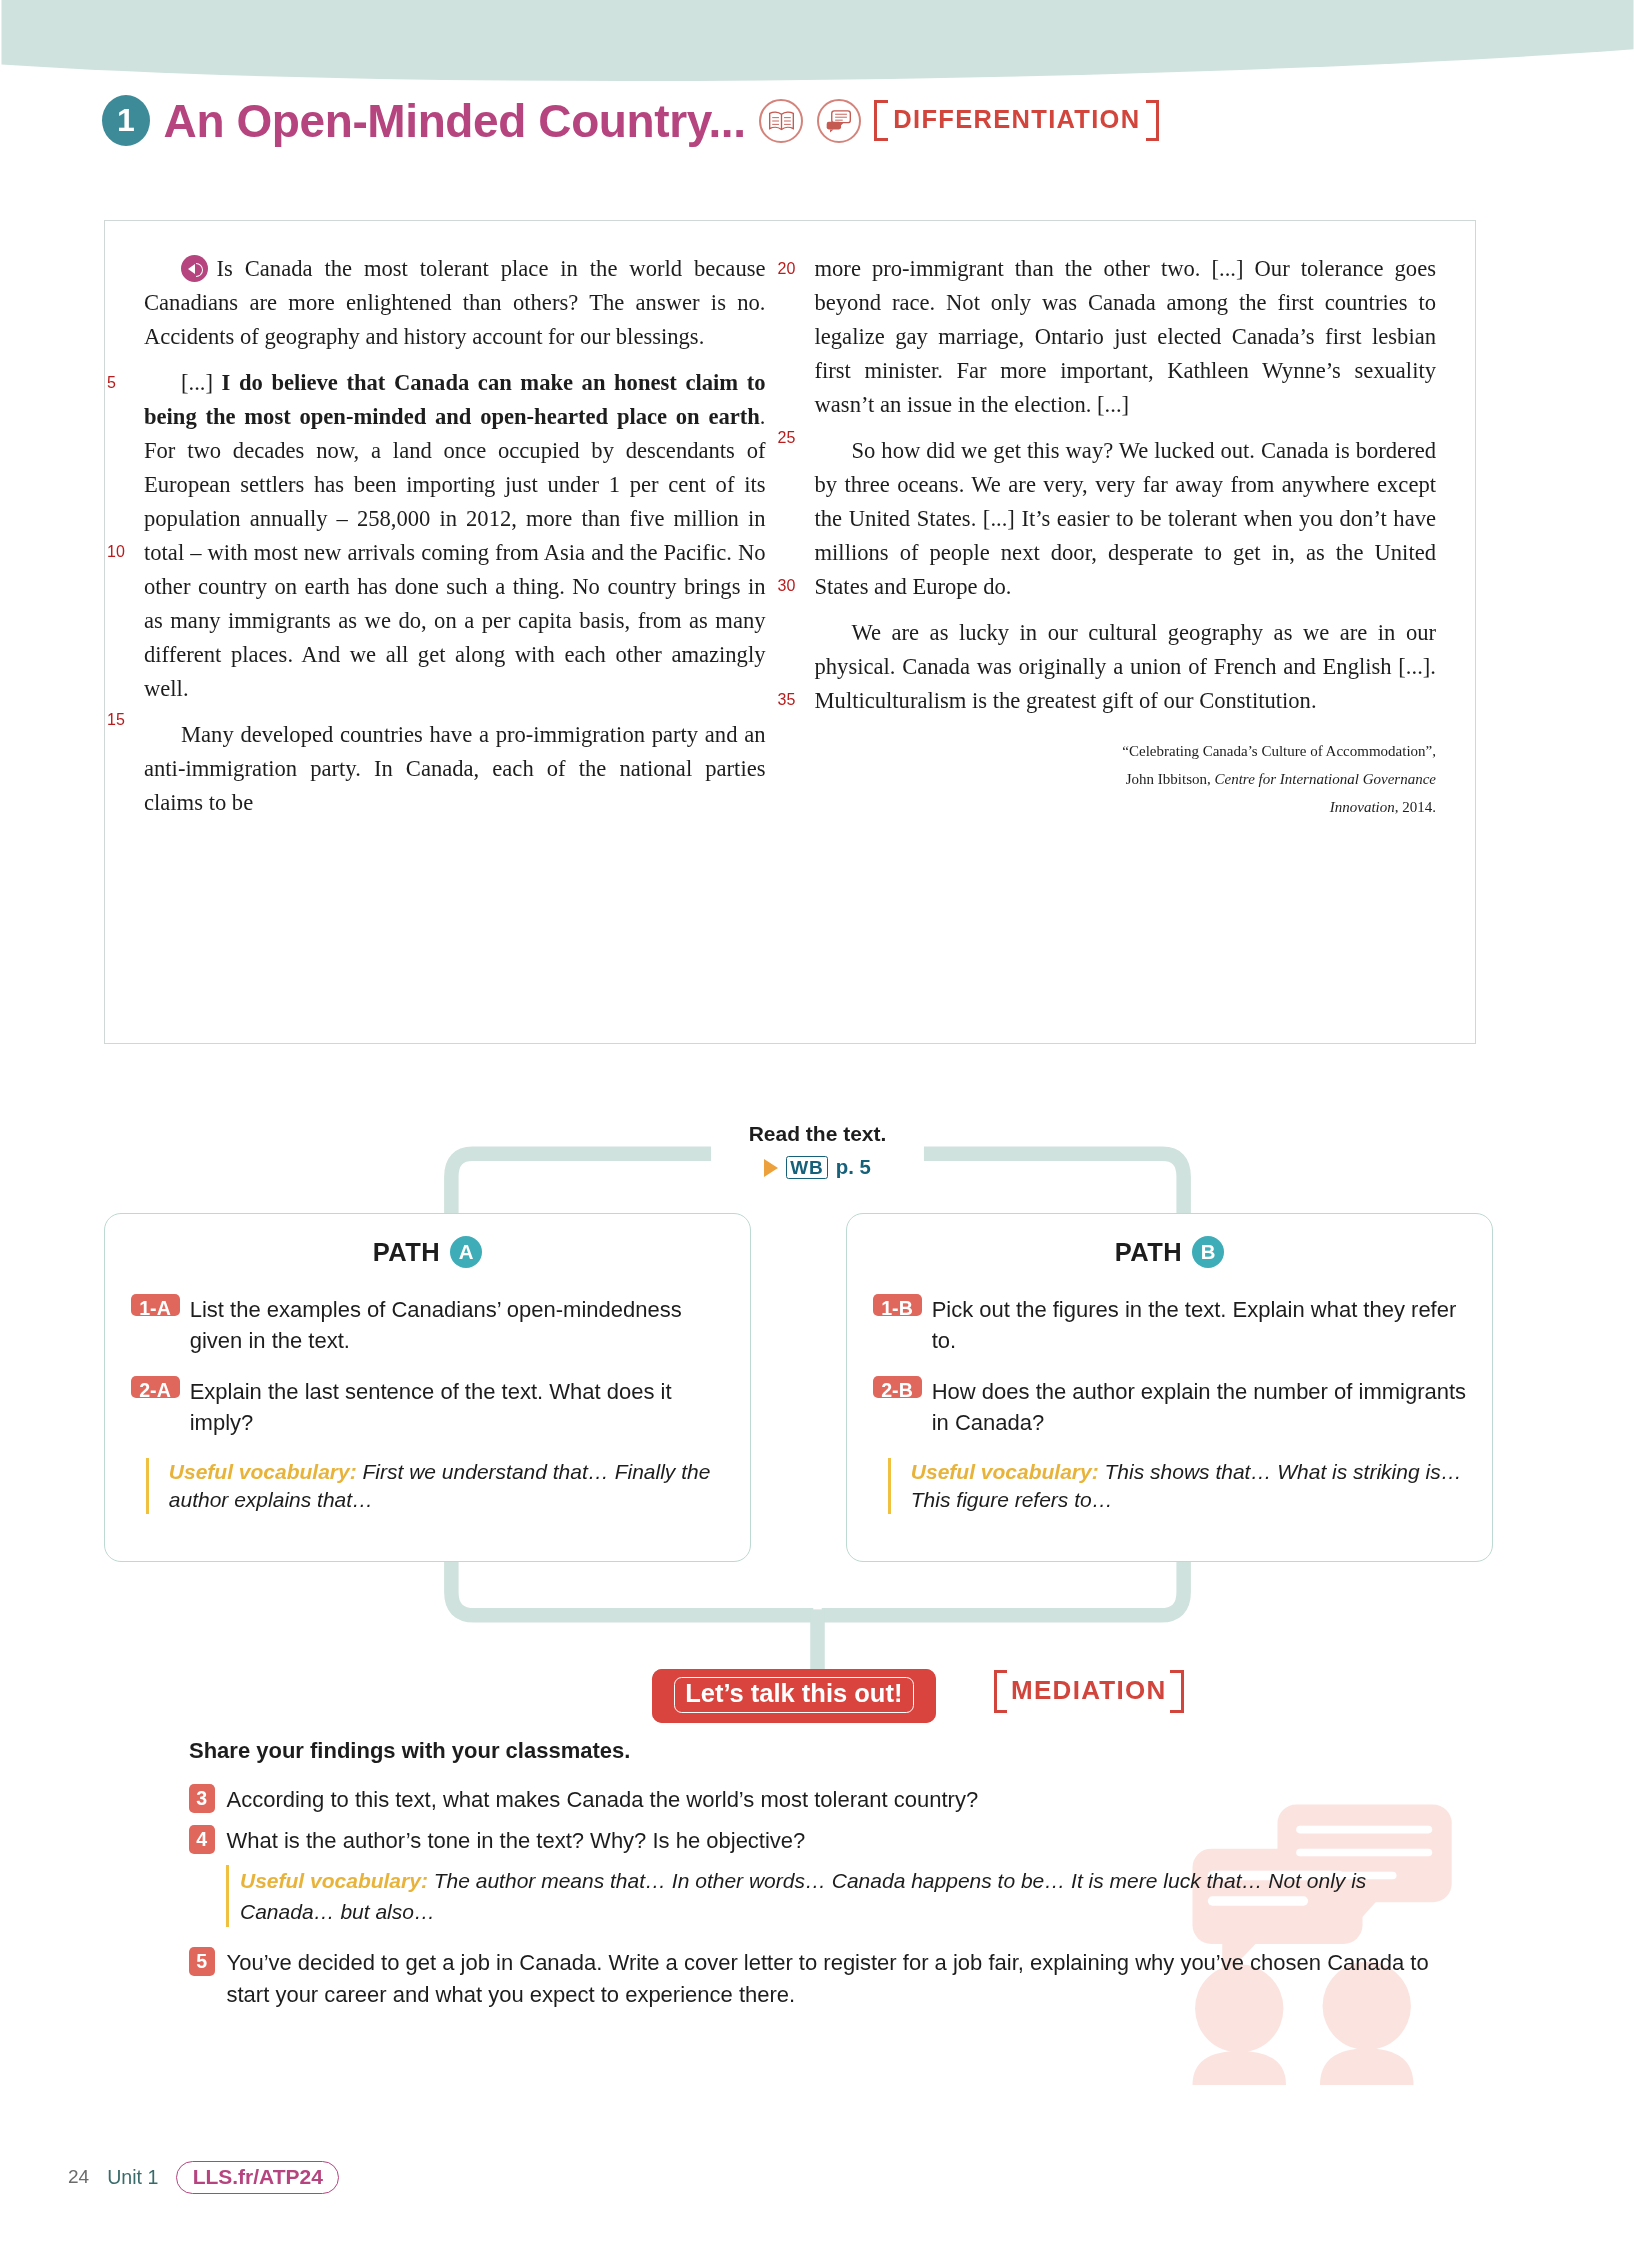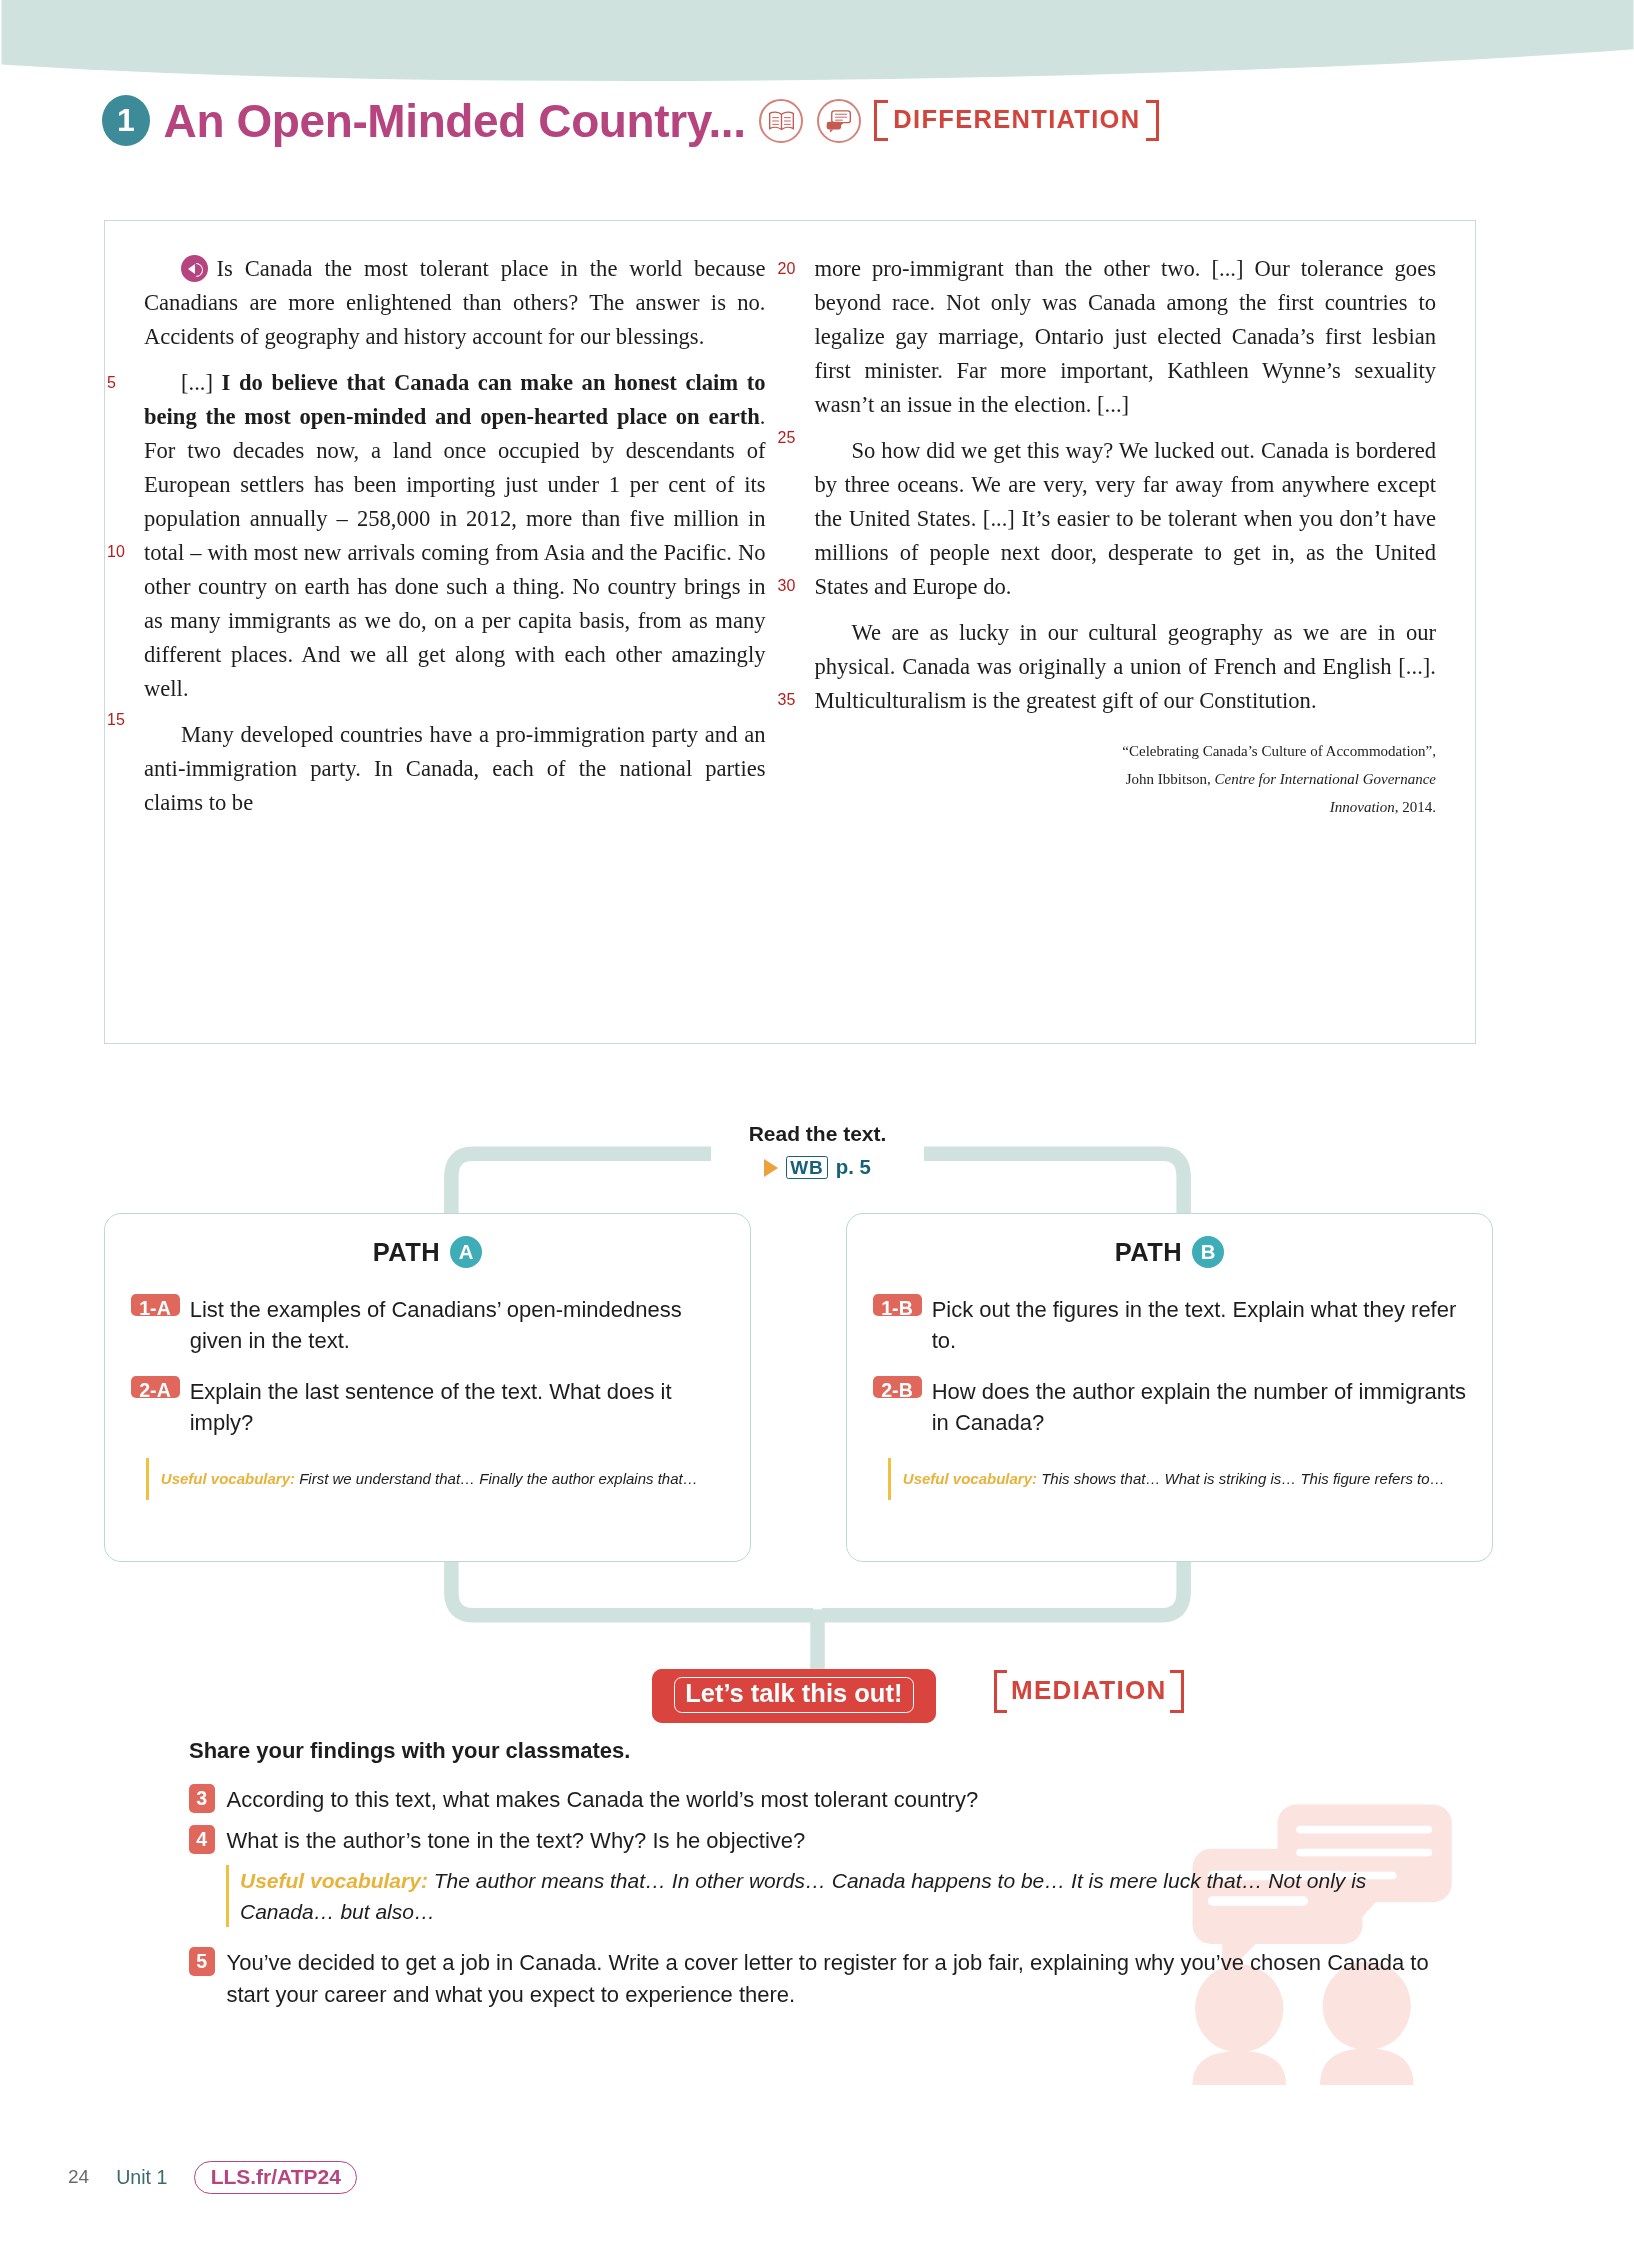--- a/index.html
+++ b/index.html
@@ -153,22 +153,22 @@
     flex: 0 0 auto; background: #e0675c; color: #fff;
     border-radius: 5.1px; font-size: 19.6px; font-weight: bold;
     padding: 2.6px 7.7px; line-height: 24px; min-width: 49px; text-align: center;
     height: 22px;
   }
   .task-text {
     font-size: 22px; line-height: 31.5px; color: #1d1d1d;
     font-family: "Liberation Sans", sans-serif;
   }
   .vocab {
-    margin-left: 15.3px; padding-left: 12px; border-left: 3.4px solid #f0c040;
-    font-size: 15px; line-height: 42px; font-style: italic; color: #1d1d1d;
+    margin-left: 15.3px; padding-left: 20px; border-left: 3.4px solid #f0c040;
+    font-size: 21px; line-height: 28px; font-style: italic; color: #1d1d1d;
   }
   .vocab .vlabel { color: #e8b33a; font-weight: bold; font-style: italic; }
 
   
   .talk-btn {
     position: absolute; left: 652px; top: 1669px;
     background: #d9453e; color: #fff;
     border-radius: 10.2px; padding: 7.7px 22px 10.2px 22px;
     font-size: 25.5px; font-weight: bold; font-family: "Liberation Sans", sans-serif;
     box-shadow: inset 0 0 0 1.7px #d9453e;
@@ -213,21 +213,21 @@
     position: relative; z-index: 2;
   }
   .ex-vocab .vlabel { color: #e8b33a; font-weight: bold; font-style: italic; }
 
   
   .deco { position: absolute; left: 1192px; top: 1796px; z-index: 0; pointer-events: none; }
 
   
   .footer {
     position: absolute; left: 68px; top: 2161px;
-    display: flex; align-items: center; gap: 27px;
+    display: flex; align-items: center; gap: 18px;
   }
   .footer .pg { font-size: 19px; color: #6b6b6b; }
   .footer .unit { font-size: 19.6px; color: #3a6b6b; }
   .footer .pill {
     border: 1.7px solid #b5447f; border-radius: 19px;
     padding: 2.6px 15.3px 4.3px 15.3px;
     color: #b5447f; font-size: 21px; font-weight: bold;
   }
 </style>
 </head>

